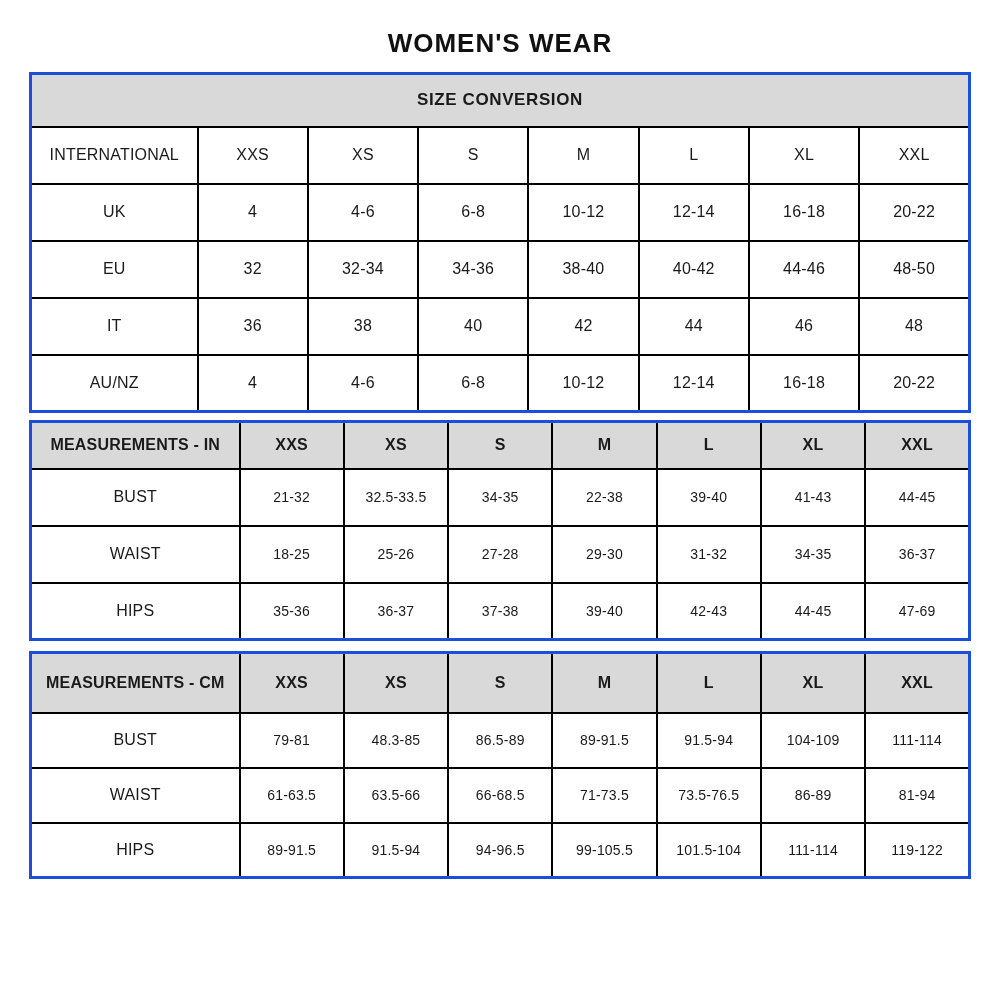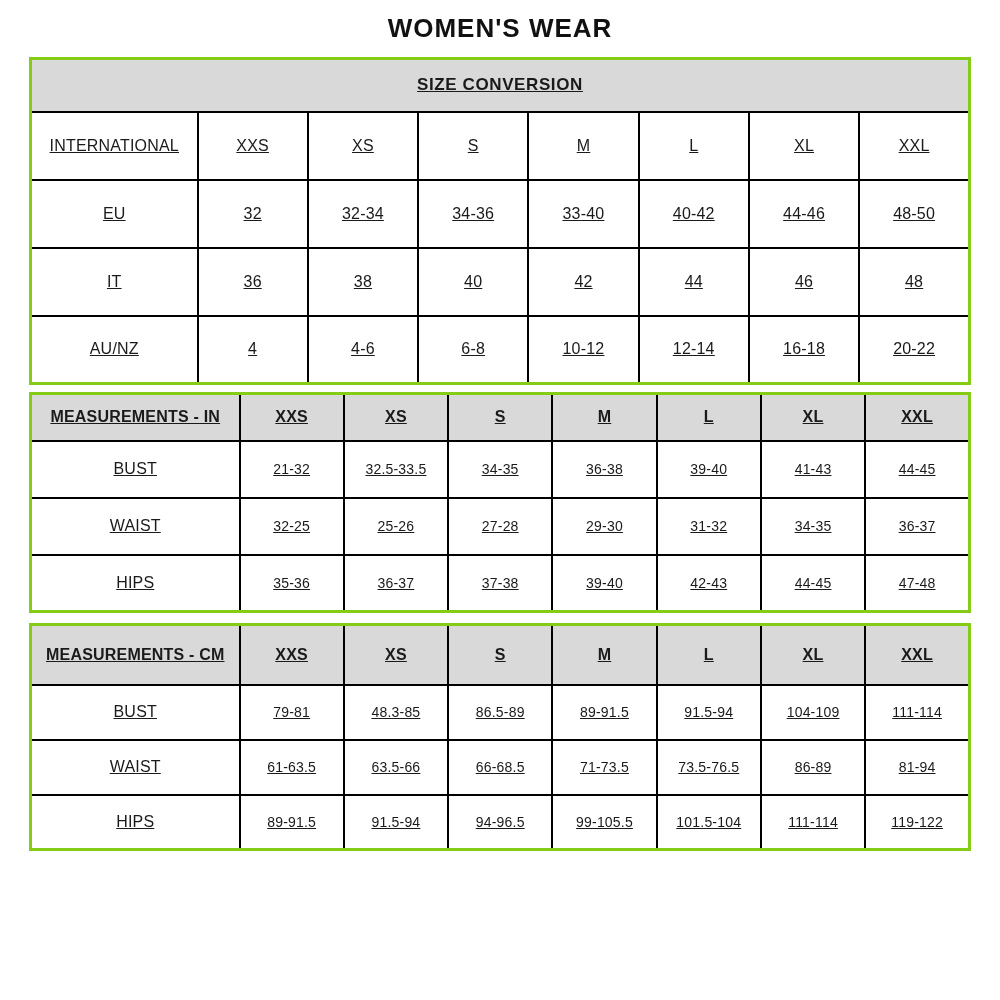--- a/index.html
+++ b/index.html
@@ -8,53 +8,52 @@
     background: #ffffff;
   }
   body {
     width: 1000px;
     height: 1000px;
     overflow: hidden;
     font-family: "Liberation Sans", sans-serif;
     color: #1a1a1a;
   }
   .page {
-    padding: 0 29px;
+    padding: 15px 29px;
   }
   .title-bar {
     height: 57px;
     display: flex;
     align-items: center;
     justify-content: center;
   }
   .page-title {
     margin: 0;
     font-size: 26px;
     font-weight: 700;
     letter-spacing: 1px;
     color: #111;
   }
   table {
     border-collapse: collapse;
     table-layout: fixed;
     width: 942px;
-    border: 3px solid #84cc16;
-    text-decoration: underline;
+    border: 3px solid #1d4ed8;
   }
   td {
     border: 2px solid #000;
     text-align: center;
     vertical-align: middle;
     padding: 0;
     letter-spacing: 0.2px;
     font-size: 16px;
     background: #ffffff;
   }
   
-  .t1 tr { height: 68px; }
+  .t1 tr { height: 57px; }
   .t1 tr.span { height: 53px; }
   .t1 td.span-head {
     background: var(--header-bg, #d9d9d9);
     font-weight: 700;
     font-size: 17px;
     letter-spacing: 0.6px;
   }
   
   .t2 tr { height: 57px; }
   .t2 tr.head { height: 47px; }
@@ -98,25 +97,35 @@
           <td>INTERNATIONAL</td>
           <td>XXS</td>
           <td>XS</td>
           <td>S</td>
           <td>M</td>
           <td>L</td>
           <td>XL</td>
           <td>XXL</td>
         </tr>
         <tr>
+          <td class="row-label">UK</td>
+          <td class="value">4</td>
+          <td class="value">4-6</td>
+          <td class="value">6-8</td>
+          <td class="value">10-12</td>
+          <td class="value">12-14</td>
+          <td class="value">16-18</td>
+          <td class="value">20-22</td>
+        </tr>
+        <tr>
           <td class="row-label">EU</td>
           <td class="value">32</td>
           <td class="value">32-34</td>
           <td class="value">34-36</td>
-          <td class="value">33-40</td>
+          <td class="value">38-40</td>
           <td class="value">40-42</td>
           <td class="value">44-46</td>
           <td class="value">48-50</td>
         </tr>
         <tr>
           <td class="row-label">IT</td>
           <td class="value">36</td>
           <td class="value">38</td>
           <td class="value">40</td>
           <td class="value">42</td>
@@ -157,44 +166,44 @@
           <td>M</td>
           <td>L</td>
           <td>XL</td>
           <td>XXL</td>
         </tr>
         <tr>
           <td class="row-label">BUST</td>
           <td class="value">21-32</td>
           <td class="value">32.5-33.5</td>
           <td class="value">34-35</td>
-          <td class="value">36-38</td>
+          <td class="value">22-38</td>
           <td class="value">39-40</td>
           <td class="value">41-43</td>
           <td class="value">44-45</td>
         </tr>
         <tr>
           <td class="row-label">WAIST</td>
-          <td class="value">32-25</td>
+          <td class="value">18-25</td>
           <td class="value">25-26</td>
           <td class="value">27-28</td>
           <td class="value">29-30</td>
           <td class="value">31-32</td>
           <td class="value">34-35</td>
           <td class="value">36-37</td>
         </tr>
         <tr>
           <td class="row-label">HIPS</td>
           <td class="value">35-36</td>
           <td class="value">36-37</td>
           <td class="value">37-38</td>
           <td class="value">39-40</td>
           <td class="value">42-43</td>
           <td class="value">44-45</td>
-          <td class="value">47-48</td>
+          <td class="value">47-69</td>
         </tr>
       </tbody>
   </table>
 
   <table class="t3">
     <colgroup>
       <col style="width:209px">
       <col>
         <col>
         <col>

